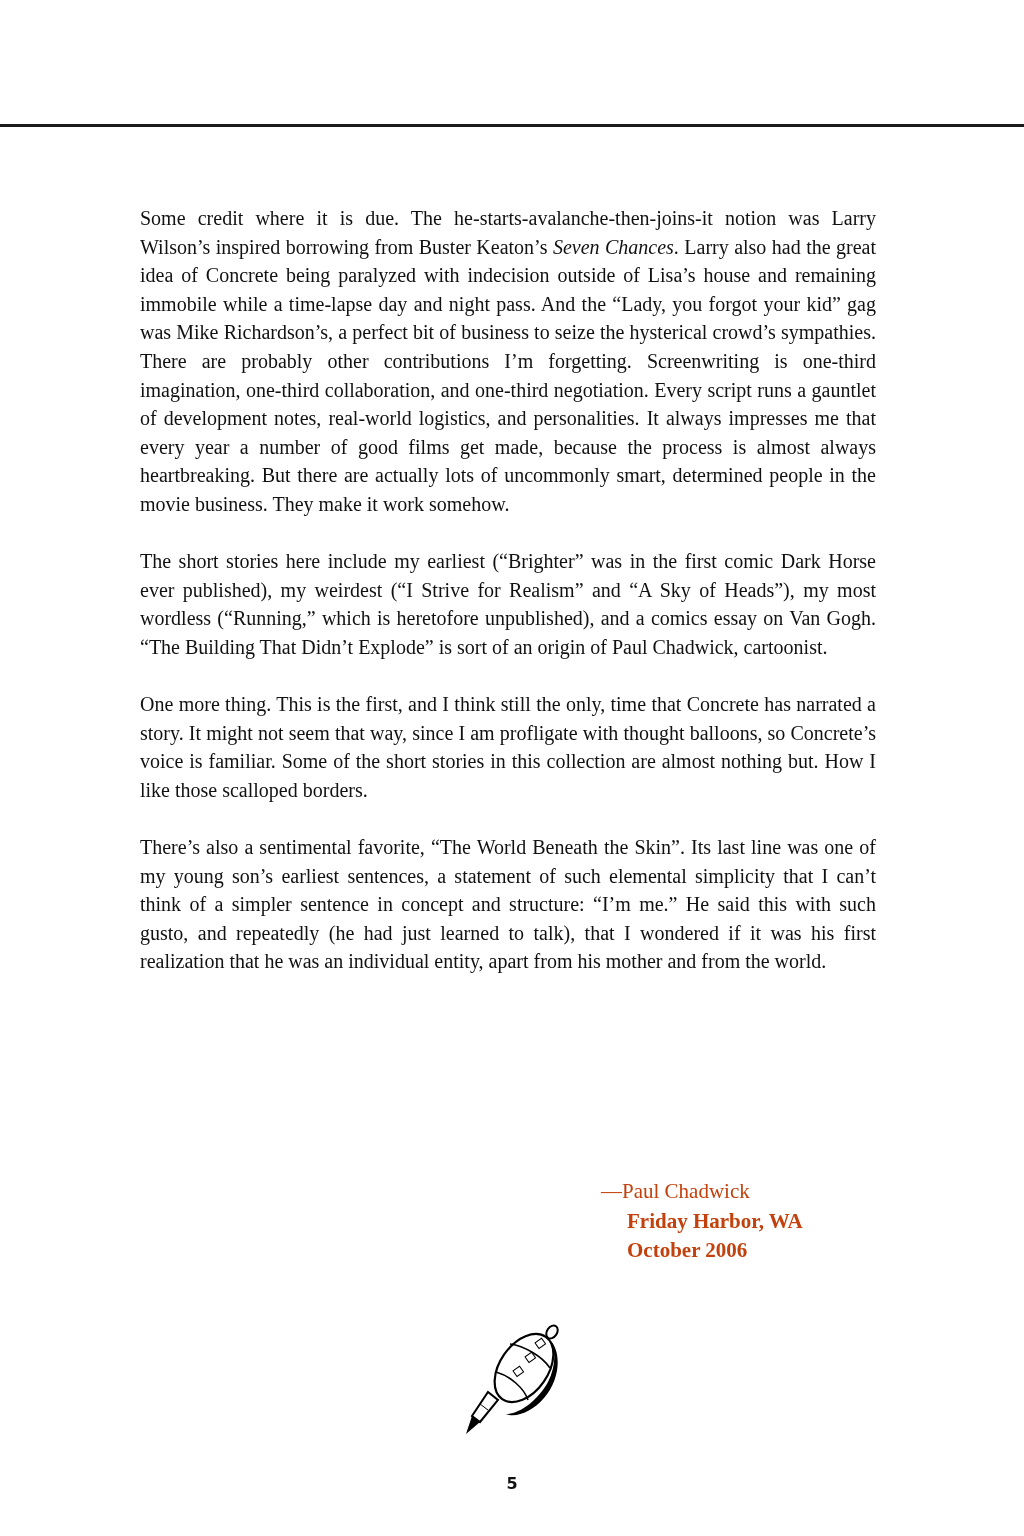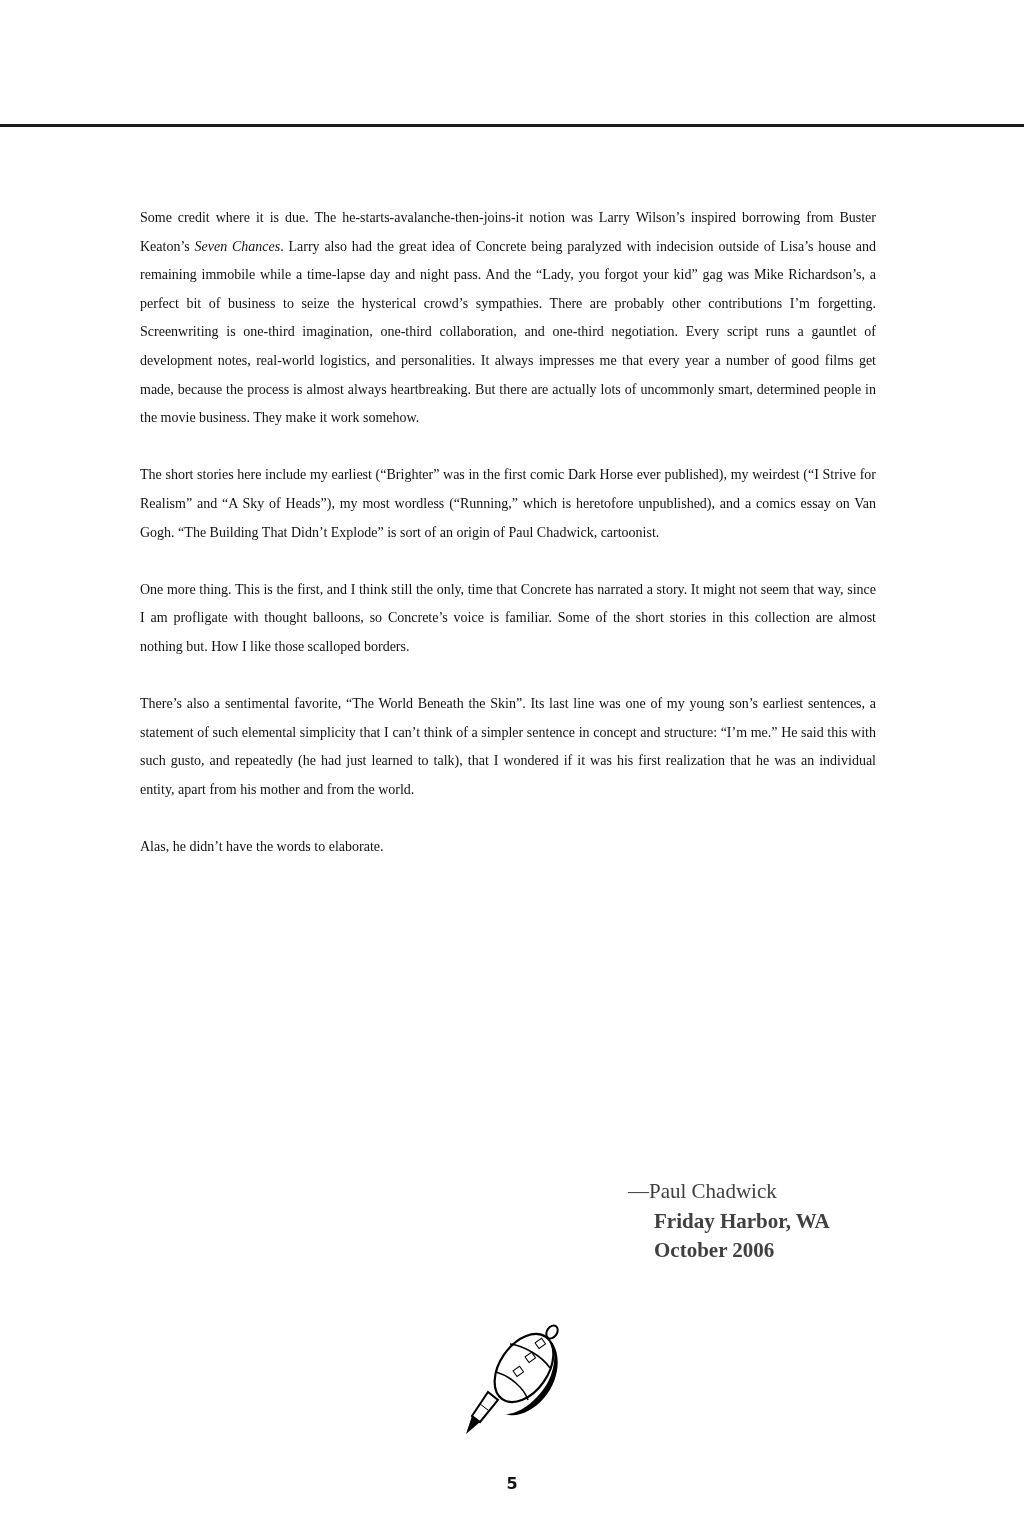--- a/index.html
+++ b/index.html
@@ -4,28 +4,28 @@
   <style>
     html, body { margin: 0; padding: 0; background: #ffffff; }
     body { width: 1024px; height: 1536px; position: relative; overflow: hidden; }
     .top-rule {
       position: absolute; left: 0; top: 124px; width: 1024px; height: 3px;
       background: #1a1a1a;
     }
     .body-text {
       position: absolute; left: 140px; top: 204px; width: 736px;
       font-family: "Liberation Serif", "DejaVu Serif", serif;
-      font-size: 14px; line-height: 28.6px; color: #111111;
+      font-size: 20px; line-height: 28.6px; color: #111111;
       text-align: justify;
     }
     .body-text p { margin: 0 0 28.6px 0; }
     .signature {
-      position: absolute; left: 628px; top: 1177px;
+      position: absolute; left: 601px; top: 1177px;
       font-family: "Liberation Serif", "DejaVu Serif", serif;
-      font-size: 21px; line-height: 29.5px; color: #404040;
+      font-size: 21px; line-height: 29.5px; color: #c2410c;
     }
     .signature .indent { padding-left: 26px; display: block; font-weight: bold; }
     .signature .dash-line { display: block; }
     .pen-illustration {
       position: absolute; left: 458px; top: 1318px; width: 120px; height: 120px;
     }
     .page-number {
       position: absolute; left: 500px; top: 1474px; width: 24px; text-align: center;
       font-family: "DejaVu Sans", sans-serif; font-weight: bold; font-size: 16px;
       color: #111111;
@@ -35,21 +35,20 @@
 </head>
 <body>
 
 <div class="top-rule"></div>
 
 <div class="body-text">
   <p><span>Some credit where it is due. The he-starts-avalanche-then-joins-it notion was Larry Wilson’s inspired borrowing from Buster Keaton’s </span><em>Seven Chances</em><span>. Larry also had the great idea of Concrete being paralyzed with indecision outside of Lisa’s house and remaining immobile while a time-lapse day and night pass. And the “Lady, you forgot your kid” gag was Mike Richardson’s, a perfect bit of business to seize the hysterical crowd’s sympathies. There are probably other contributions I’m forgetting. Screenwriting is one-third imagination, one-third collaboration, and one-third negotiation. Every script runs a gauntlet of development notes, real-world logistics, and personalities. It always impresses me that every year a number of good films get made, because the process is almost always heartbreaking. But there are actually lots of uncommonly smart, determined people in the movie business. They make it work somehow.</span></p>
   <p>The short stories here include my earliest (“Brighter” was in the first comic Dark Horse ever published), my weirdest (“I Strive for Realism” and “A Sky of Heads”), my most wordless (“Running,” which is heretofore unpublished), and a comics essay on Van Gogh. “The Building That Didn’t Explode” is sort of an origin of Paul Chadwick, cartoonist.</p>
   <p>One more thing. This is the first, and I think still the only, time that Concrete has narrated a story. It might not seem that way, since I am profligate with thought balloons, so Concrete’s voice is familiar. Some of the short stories in this collection are almost nothing but. How I like those scalloped borders.</p>
   <p>There’s also a sentimental favorite, “The World Beneath the Skin”. Its last line was one of my young son’s earliest sentences, a statement of such elemental simplicity that I can’t think of a simpler sentence in concept and structure: “I’m me.” He said this with such gusto, and repeatedly (he had just learned to talk), that I wondered if it was his first realization that he was an individual entity, apart from his mother and from the world.</p>
-  <p>Alas, he didn’t have the words to elaborate.</p>
 </div>
 
 <div class="signature">
   <span class="dash-line">—Paul Chadwick</span>
   <span class="indent">Friday Harbor, WA</span>
   <span class="indent">October 2006</span>
 </div>
 
 <div class="pen-illustration">
   <svg width="120" height="120" viewBox="0 0 120 120">

